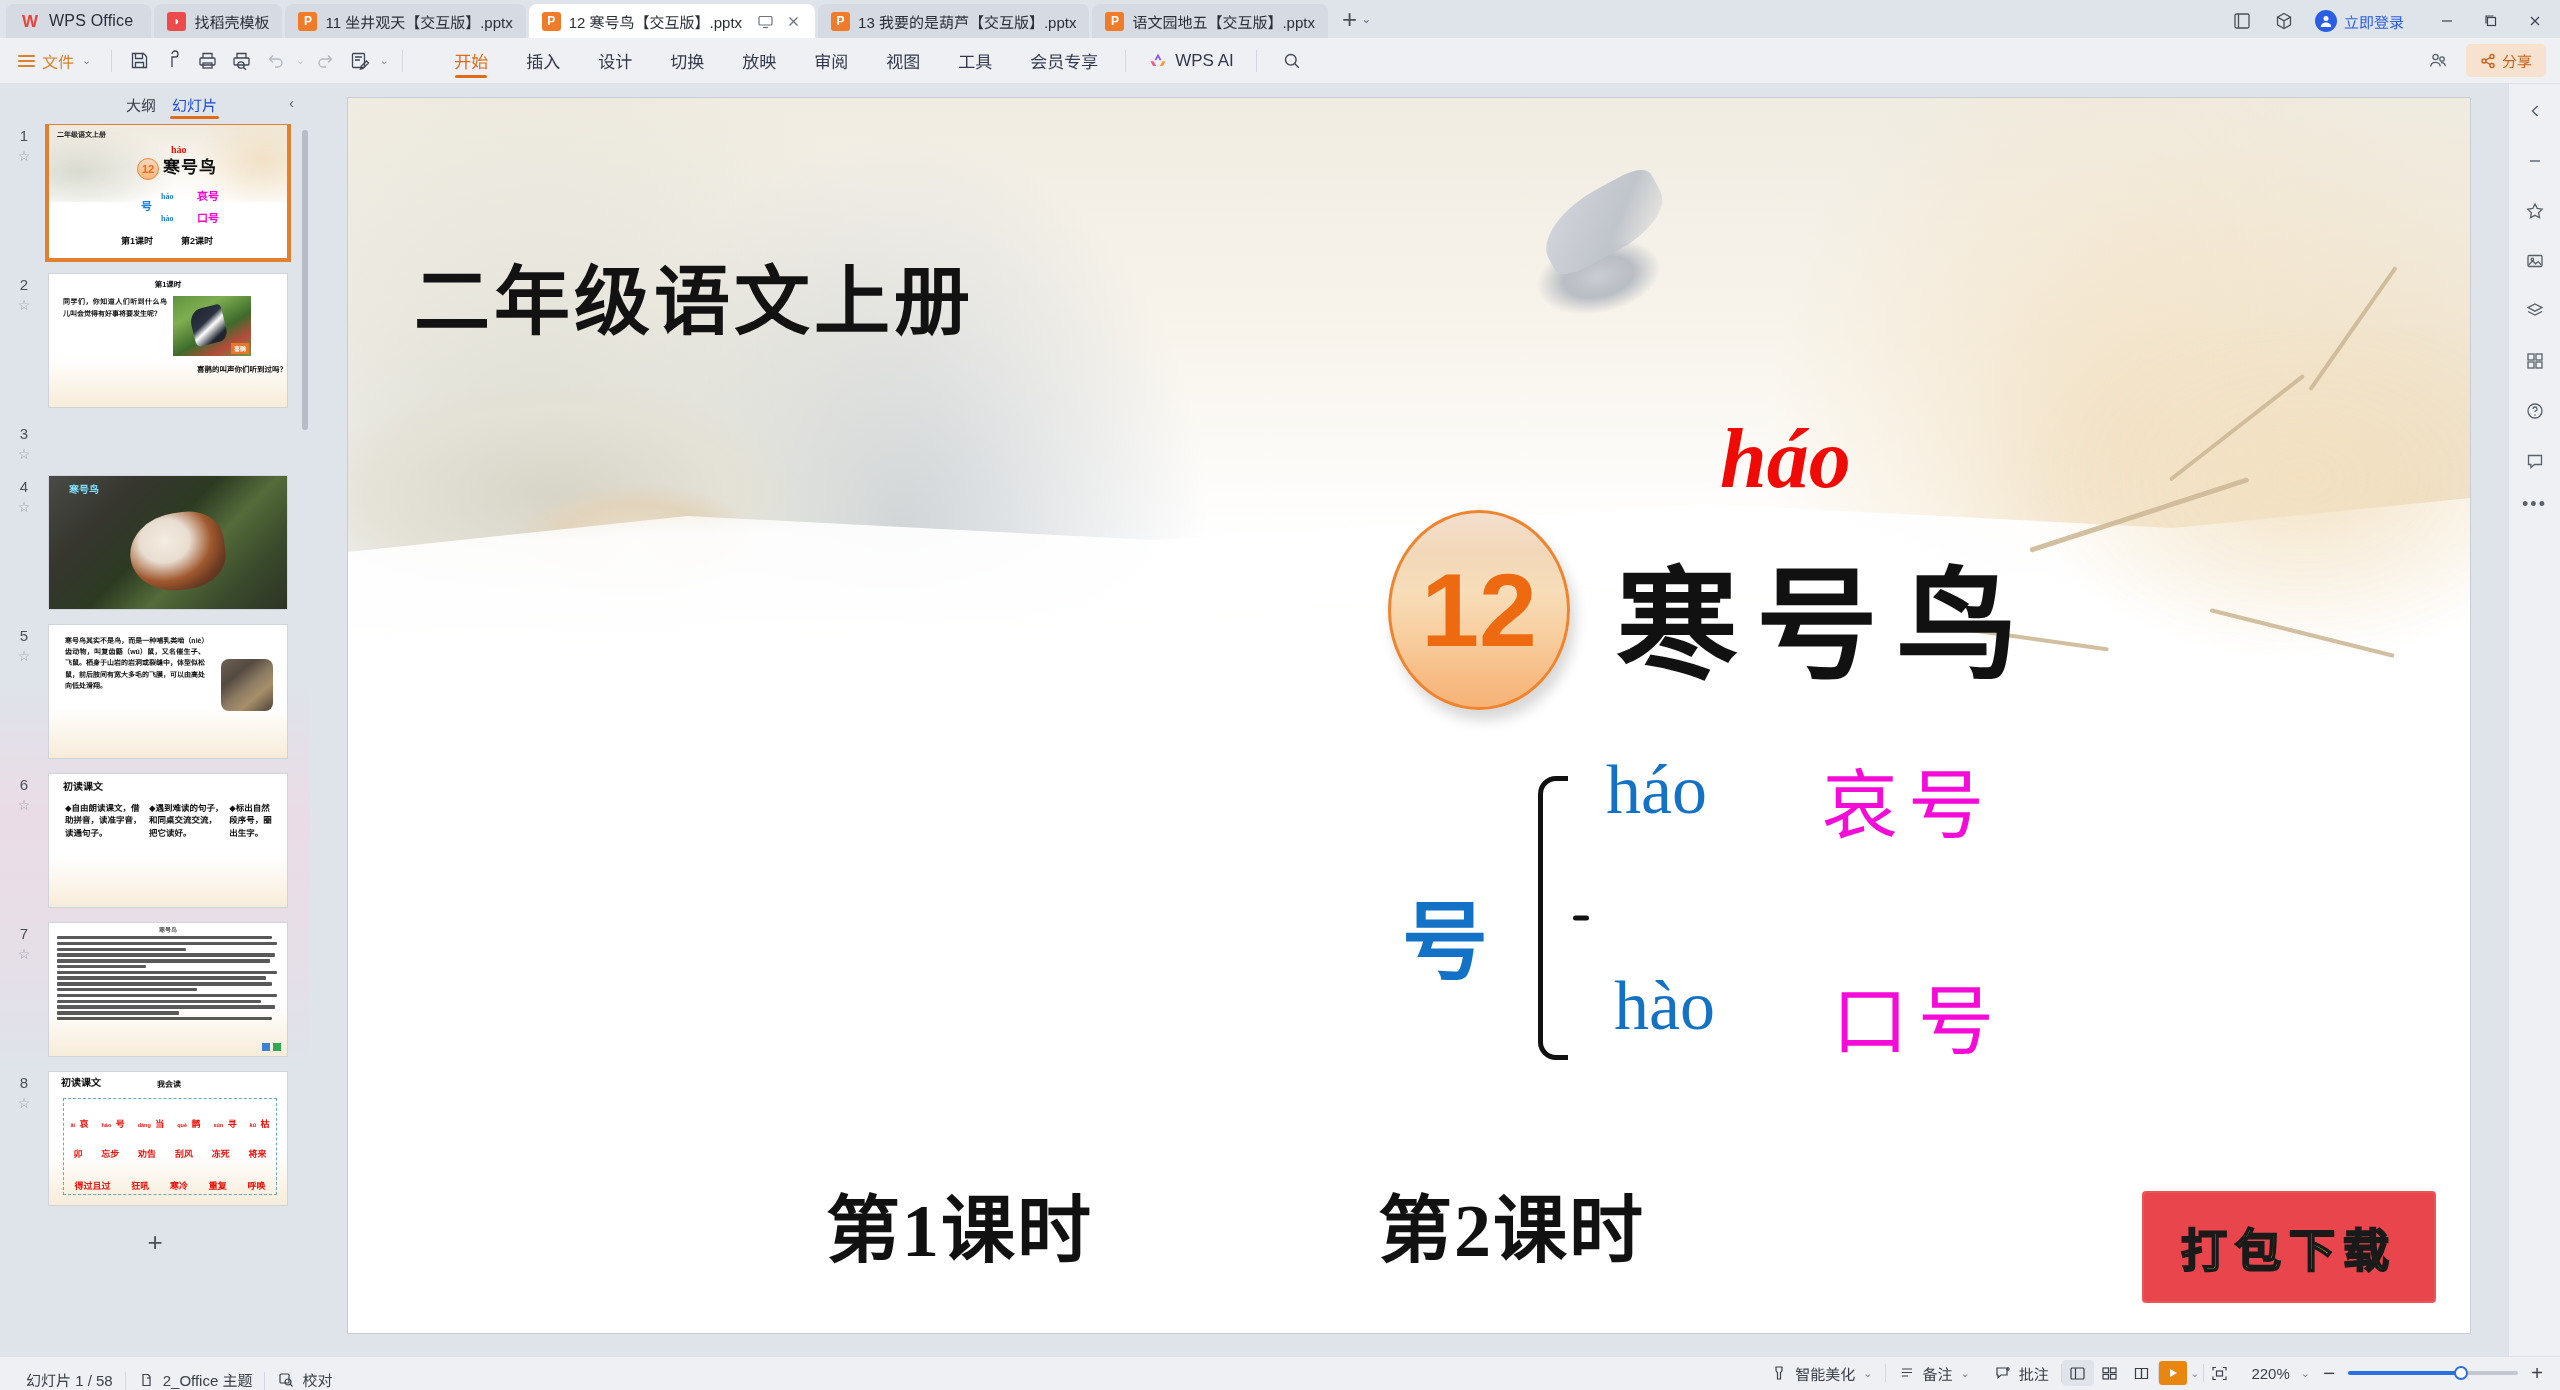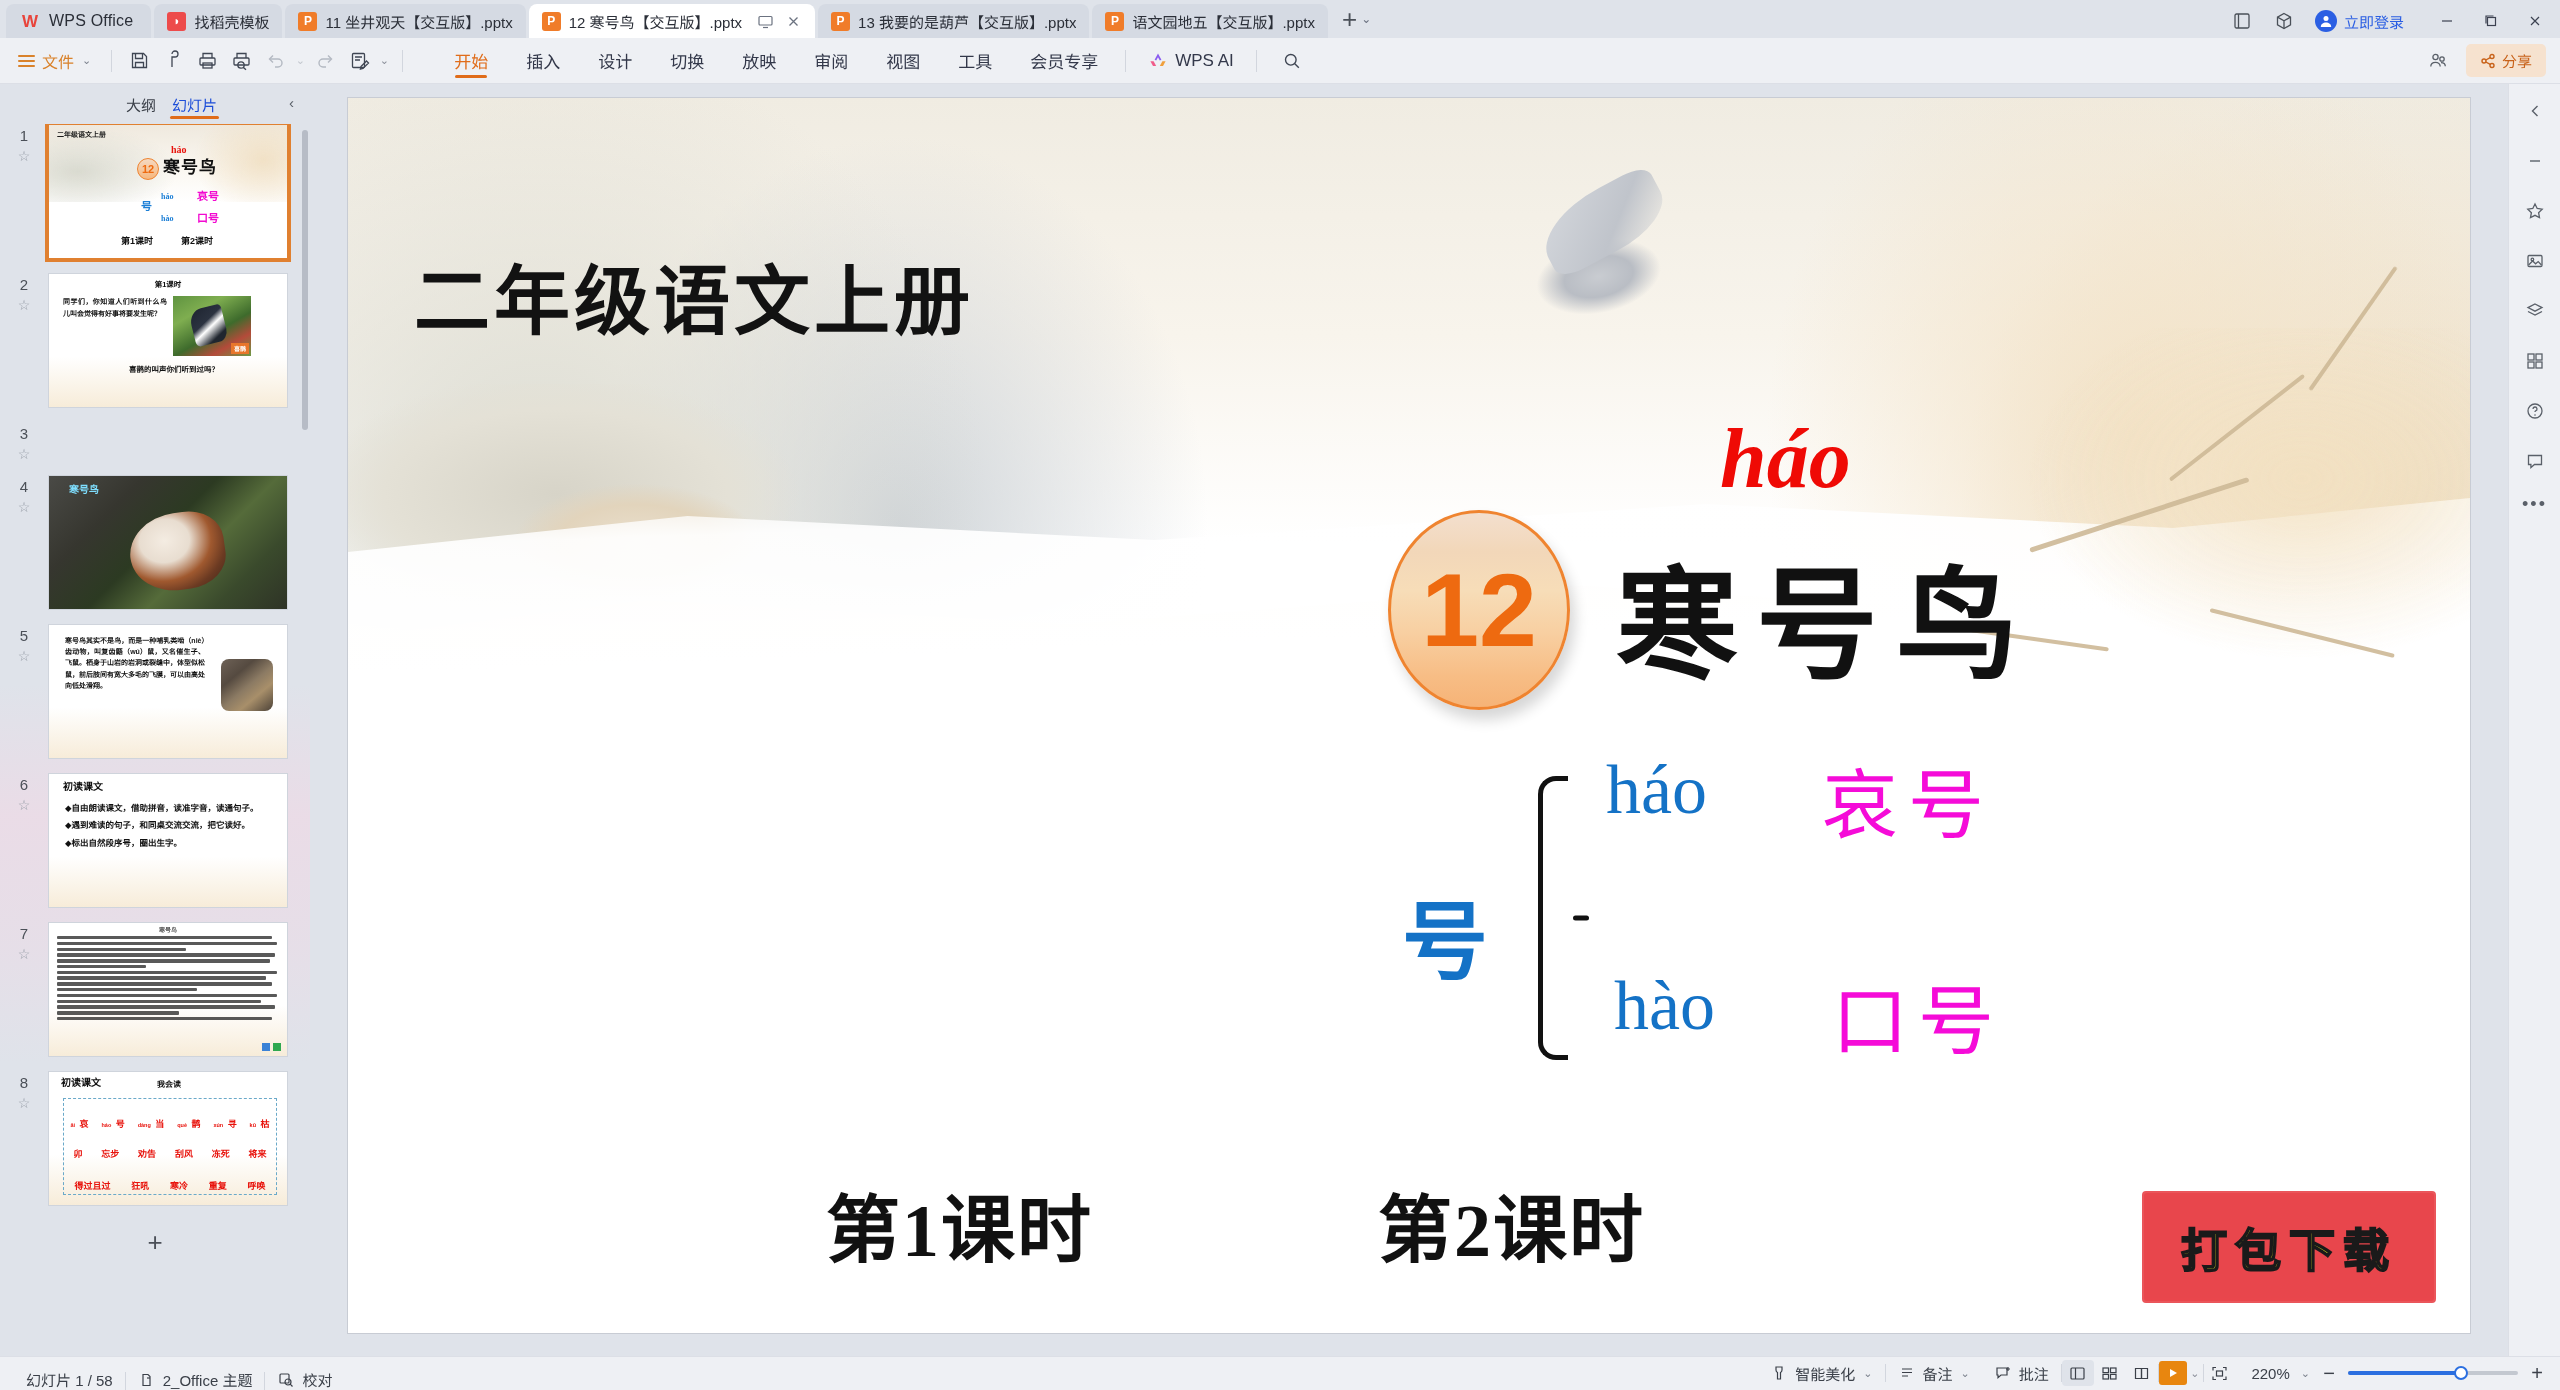--- a/index.html
+++ b/index.html
@@ -181,42 +181,42 @@
   .s1-k2 { left:132px; top:112px; font-size:9px; color:#111; }
 
   
   .s2-h { left:0; right:0; top:7px; text-align:center; font-size:7.5px; color:#111; }
   .s2-p { left:14px; top:22px; width:104px; font-size:7px; color:#111; line-height:1.65; font-weight:bold; text-align:justify;}
   .s2-img { position:absolute; left:124px; top:22px; width:78px; height:60px;
      background: linear-gradient(150deg,#5f9340 0%, #7fae50 28%, #3e6b2c 58%, #b44b3a 78%, #6d9a46 100%); }
   .s2-img::after { content:""; position:absolute; left:24%; top:18%; width:42%; height:62%;
      background: linear-gradient(150deg,#1e2430 0%, #2b3240 40%, #fff 55%, #20262f 80%); border-radius: 40% 12% 30% 14%; transform: rotate(-14deg);}
   .s2-tag { position:absolute; right:2px; bottom:2px; background:#e8762b; color:#fff; font-size:6px; padding:1px 3px; font-weight:bold;}
-  .s2-q { left:0; right:0; top:92px; text-align:center; font-size:7.5px; color:#111; font-weight:bold;margin-left:12px;}
+  .s2-q { left:0; right:0; top:92px; text-align:right; font-size:7.5px; color:#111; font-weight:bold;margin-left:12px;}
 
   
   .s3-p { left:20px; top:38px; width:204px; font-size:7.5px; color:#111; line-height:1.8; font-weight:bold; text-align:center;}
 
   
   .s4-bg { position:absolute; inset:0;
     background: linear-gradient(135deg,#4a4a46 0%, #36362f 26%, #2c3a22 46%, #556b3a 62%, #3a4a2c 80%, #2e3326 100%); }
   .s4-bird { position:absolute; left:34%; top:28%; width:40%; height:58%;
     background: radial-gradient(ellipse at 38% 34%, #f4ece2 0%, #e8ddd0 30%, #a0592f 56%, #6b3a22 74%, #3b2418 100%);
     border-radius: 52% 40% 42% 50%; transform: rotate(-8deg);}
   .s4-label { left:20px; top:9px; font-size:10px; color:#7fdfff; }
 
   
   .s5-p { left:16px; top:10px; width:140px; font-size:7px; color:#111; line-height:1.6; font-weight:bold; text-align:justify;}
   .s5-img { position:absolute; right:14px; top:34px; width:52px; height:52px; border-radius:8px;
     background: linear-gradient(140deg,#6e6257 0%, #554a40 30%, #8b7a63 52%, #a88f6a 70%, #4c4238 100%); }
 
   
   .s6-h { left:14px; top:8px; font-size:10px; color:#111; }
   .s6-li { font-size:8.5px; color:#111; line-height:1.45; font-weight:bold; }
-  .s6-ul { position:absolute; left:16px; top:28px; width:212px; display:flex; flex-direction:column; gap:5px;}
+  .s6-ul { position:absolute; left:16px; top:28px; width:212px; display:flex; flex-direction:row; gap:5px;}
 
   
   .s7-h { left:0; right:0; top:4px; text-align:center; font-size:6px; color:#555; }
   .s7-lines { position:absolute; left:8px; right:8px; top:13px; display:flex; flex-direction:column; gap:2.4px;}
   .s7-line { height:3.4px; background:#2a2a2a; opacity:.78; border-radius:1px;}
   .s7-ico { position:absolute; right:6px; bottom:5px; display:flex; gap:3px;}
   .s7-ico i { width:8px;height:8px;display:block;}
 
   
   .s8-h { left:12px; top:6px; font-size:10px; color:#111;}

